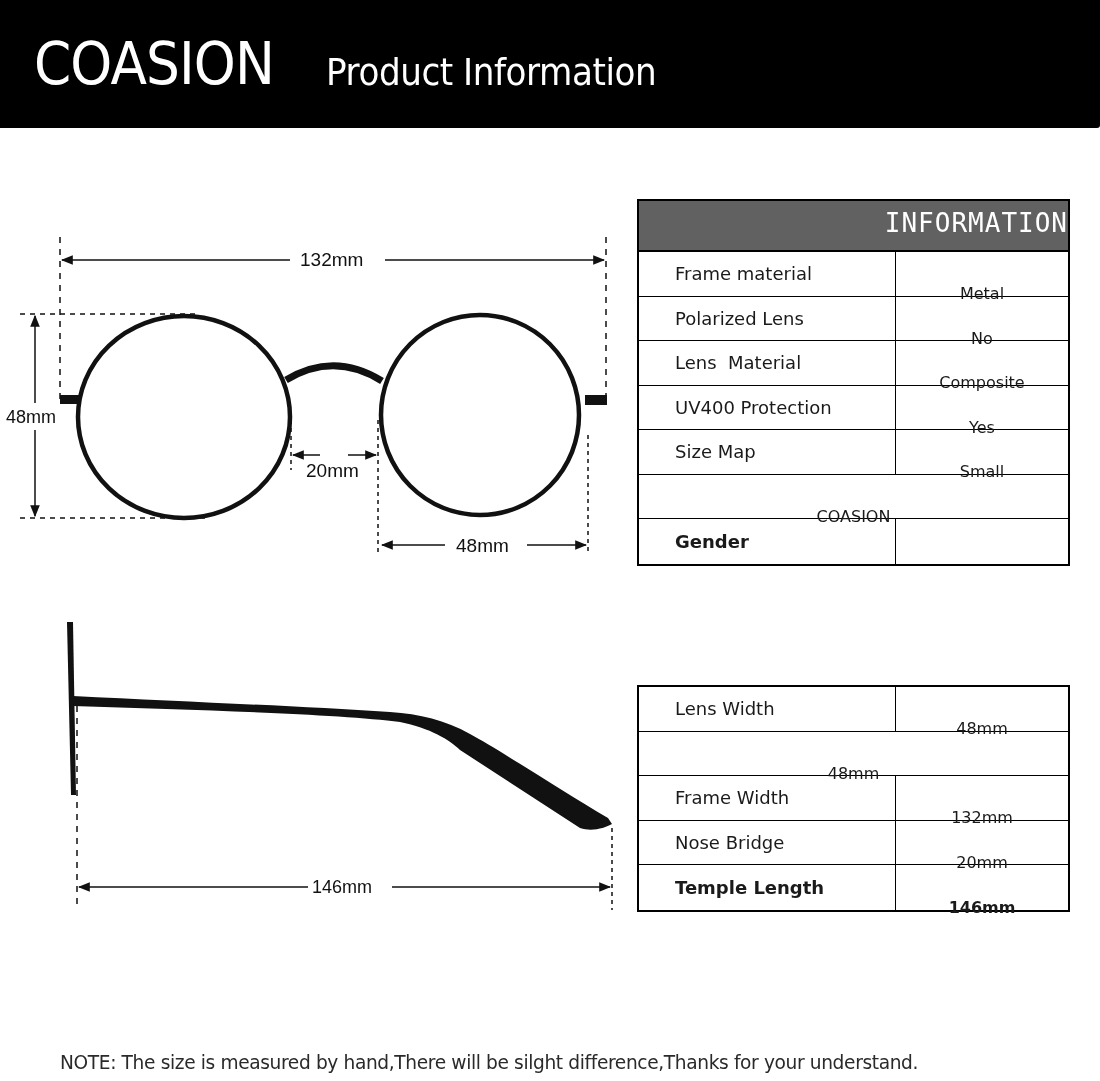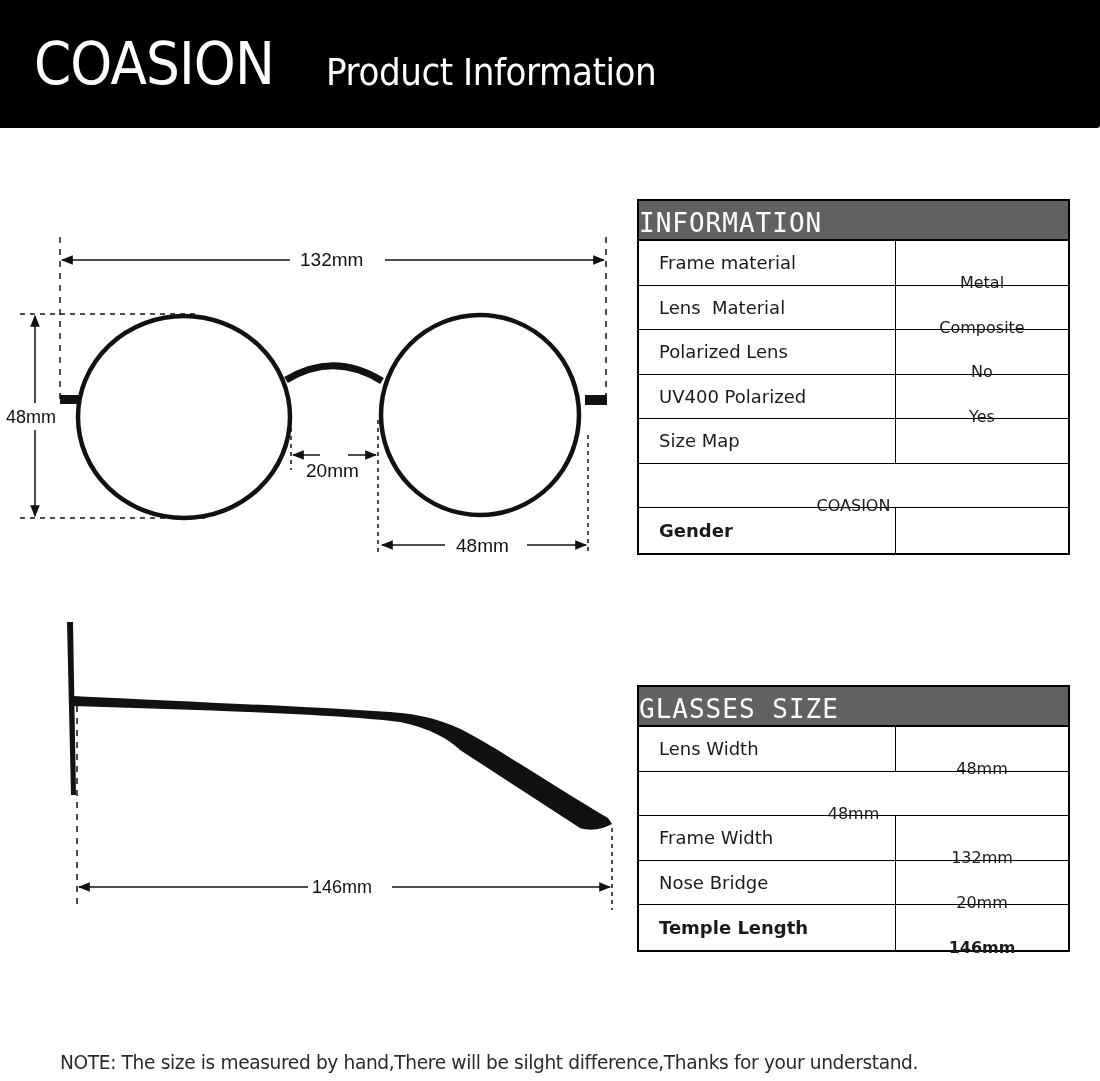--- a/index.html
+++ b/index.html
@@ -23,30 +23,30 @@
 
   .diagram { position: absolute; }
   .diagram svg { display: block; }
   .dim-label { font-family: "Liberation Sans", sans-serif; font-size: 19px; fill: #111; }
 
   .spec-table {
     position: absolute; left: 637px; width: 433px;
     border: 2px solid #000; border-collapse: collapse; background: #fff;
   }
   .spec-table .thead {
-    height: 40px; background: #616161; color: #fff; text-align: left;
+    height: 51px; background: #616161; color: #fff; text-align: right;
     font-family: "DejaVu Sans Mono", monospace; font-size: 26px; line-height: 45px;
     letter-spacing: 1px; border-bottom: 2px solid #000;
   }
   .spec-table .row {
     display: flex; height: 44.5px; border-bottom: 1.5px solid #000;
   }
   .spec-table .row:last-child { border-bottom: none; font-weight: bold; }
   .spec-table .k {
-    width: 257px; border-right: 1.5px solid #000; padding-left: 20px;
+    width: 257px; border-right: 1.5px solid #000; padding-left: 36px;
     display: flex; align-items: center; font-size: 18px; color: #1a1a1a; text-align: right;
   }
   .spec-table .v {
     flex: 1; display: flex; align-items: center; justify-content: center;
     font-size: 16px; color: #1a1a1a; margin-top: 40px;
   }
 
   .note {
     position: absolute; left: 60px; top: 1050px; font-size: 20px; color: #2a2a2a;
     font-family: "DejaVu Sans", sans-serif; letter-spacing: -0.4px;
@@ -125,44 +125,44 @@
   </svg>
 </div>
 
 <div class="spec-table" style="top:199px;">
   <div class="thead">INFORMATION</div>
   <div class="row">
       <div class="k">Frame material</div>
       <div class="v">Metal</div>
     </div>
   <div class="row">
+      <div class="k">Polarized Lens</div>
+      <div class="v">No</div>
+    </div>
+  <div class="row">
       <div class="k" style="white-space:pre">Lens  Material</div>
       <div class="v">Composite</div>
     </div>
   <div class="row">
-      <div class="k">Polarized Lens</div>
-      <div class="v">No</div>
-    </div>
-  <div class="row">
-      <div class="k">UV400 Polarized</div>
+      <div class="k">UV400 Protection</div>
       <div class="v">Yes</div>
     </div>
   <div class="row">
       <div class="k">Size Map</div>
+      <div class="v">Small</div>
     </div>
   <div class="row">
       <div class="v">COASION</div>
     </div>
   <div class="row">
       <div class="k">Gender</div>
     </div>
 </div>
 
 <div class="spec-table" style="top:685px;">
-  <div class="thead">GLASSES SIZE</div>
   <div class="row">
       <div class="k">Lens Width</div>
       <div class="v">48mm</div>
     </div>
   <div class="row">
       <div class="v">48mm</div>
     </div>
   <div class="row">
       <div class="k">Frame Width</div>
       <div class="v">132mm</div>

